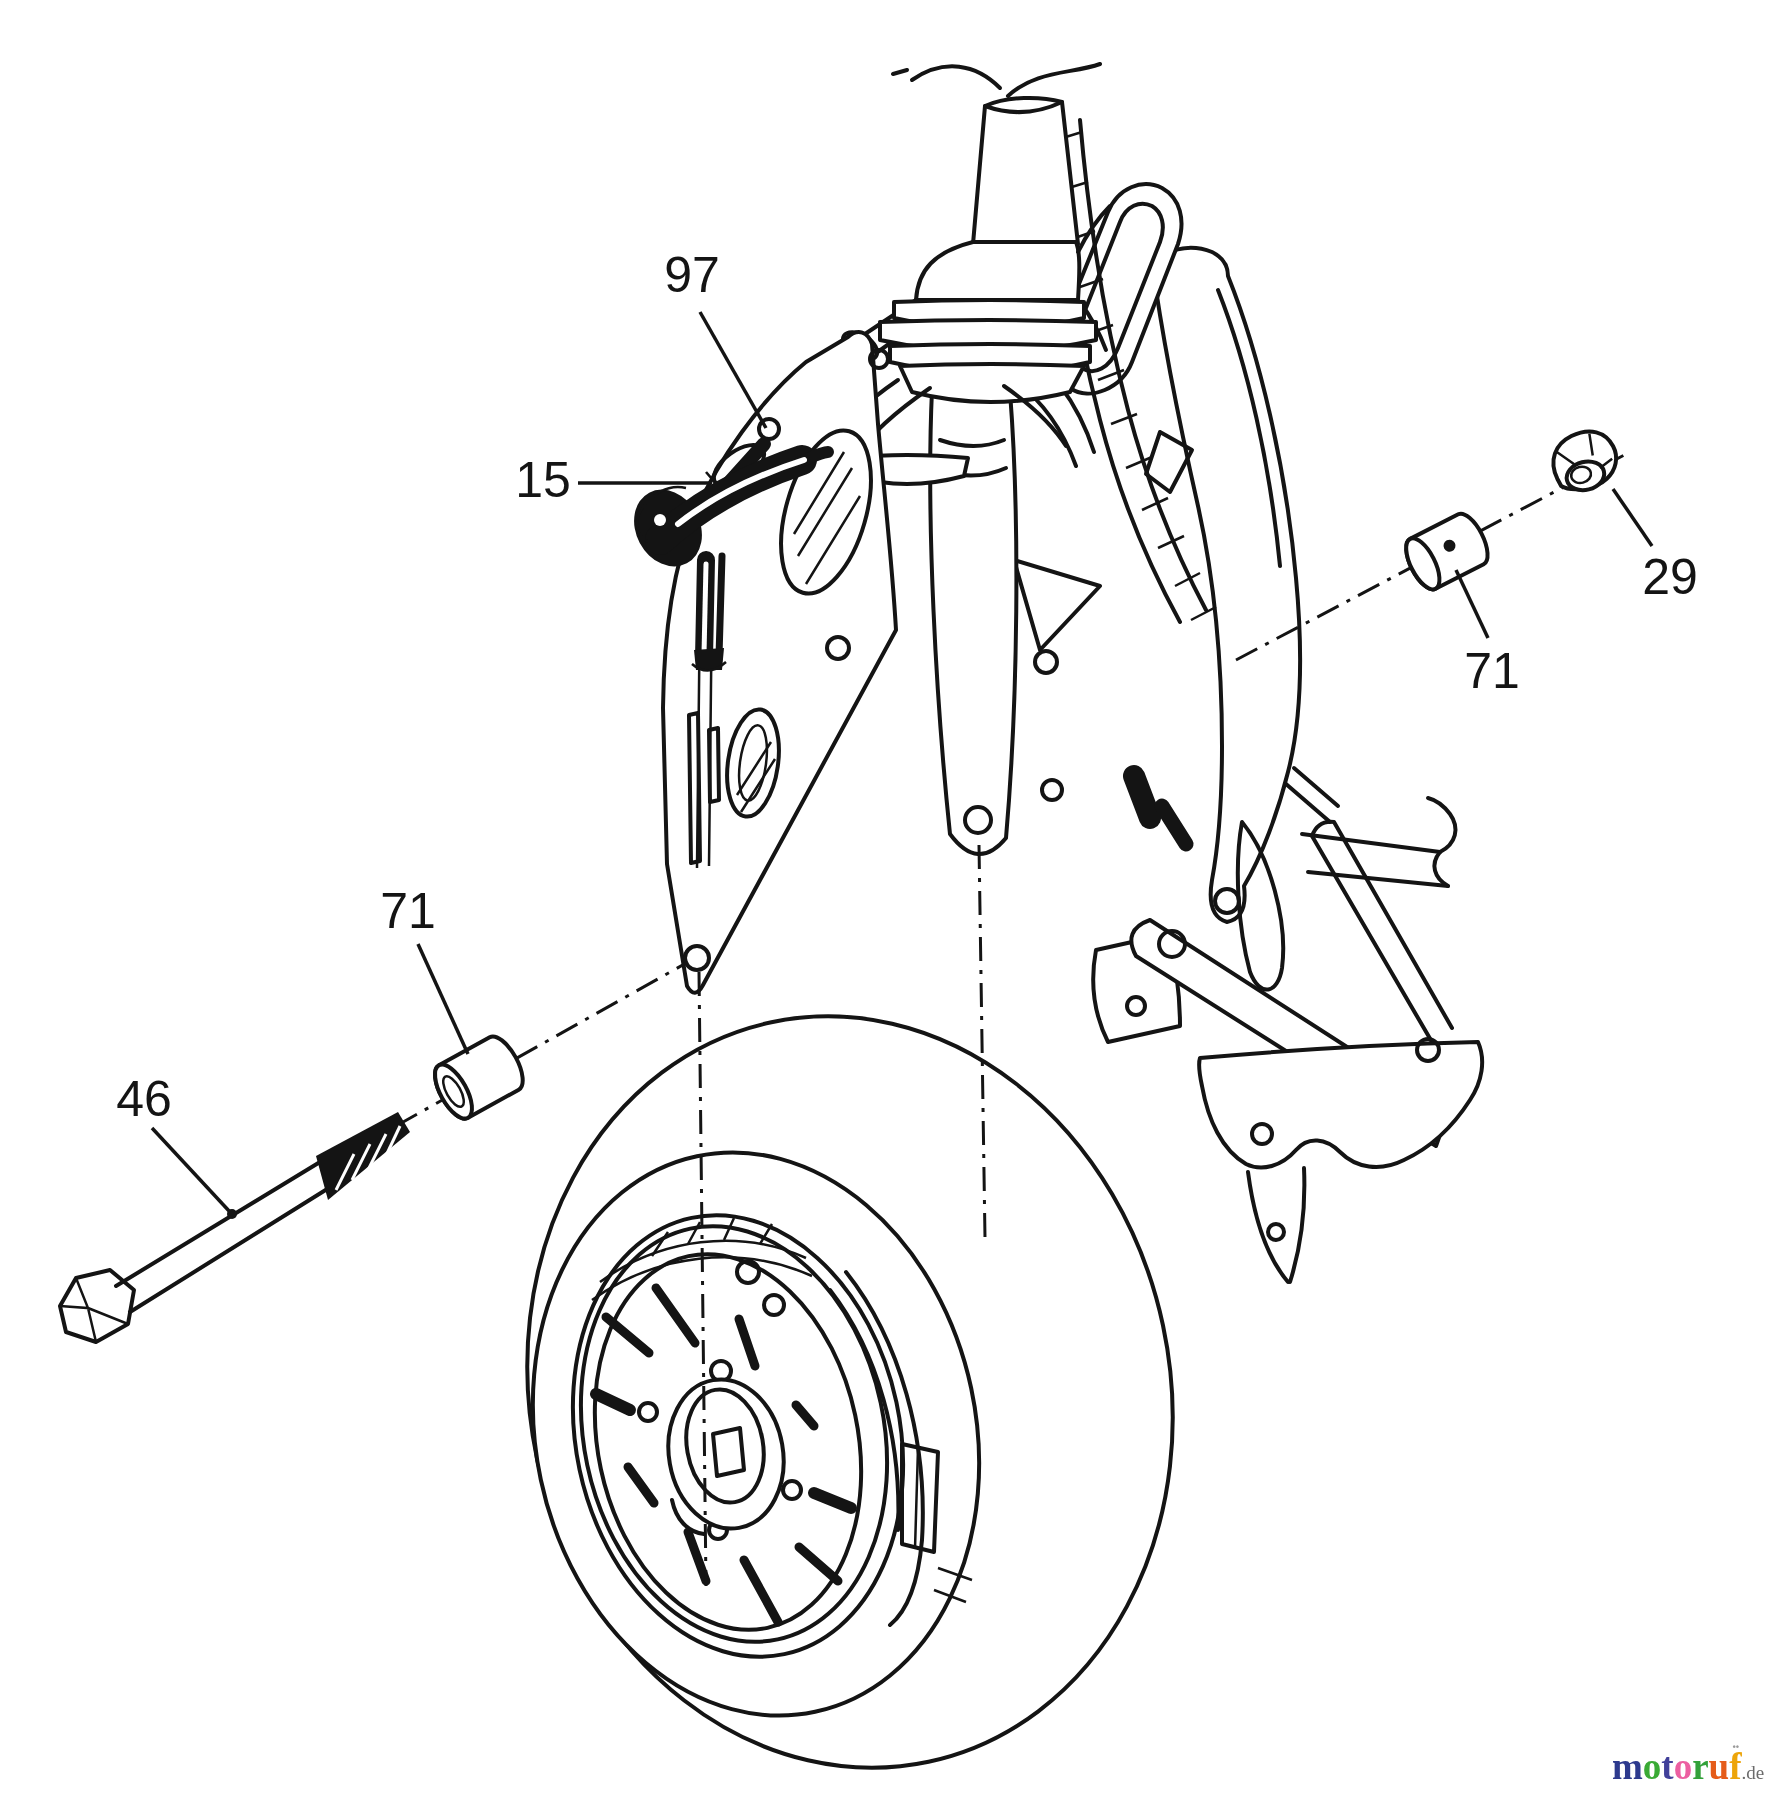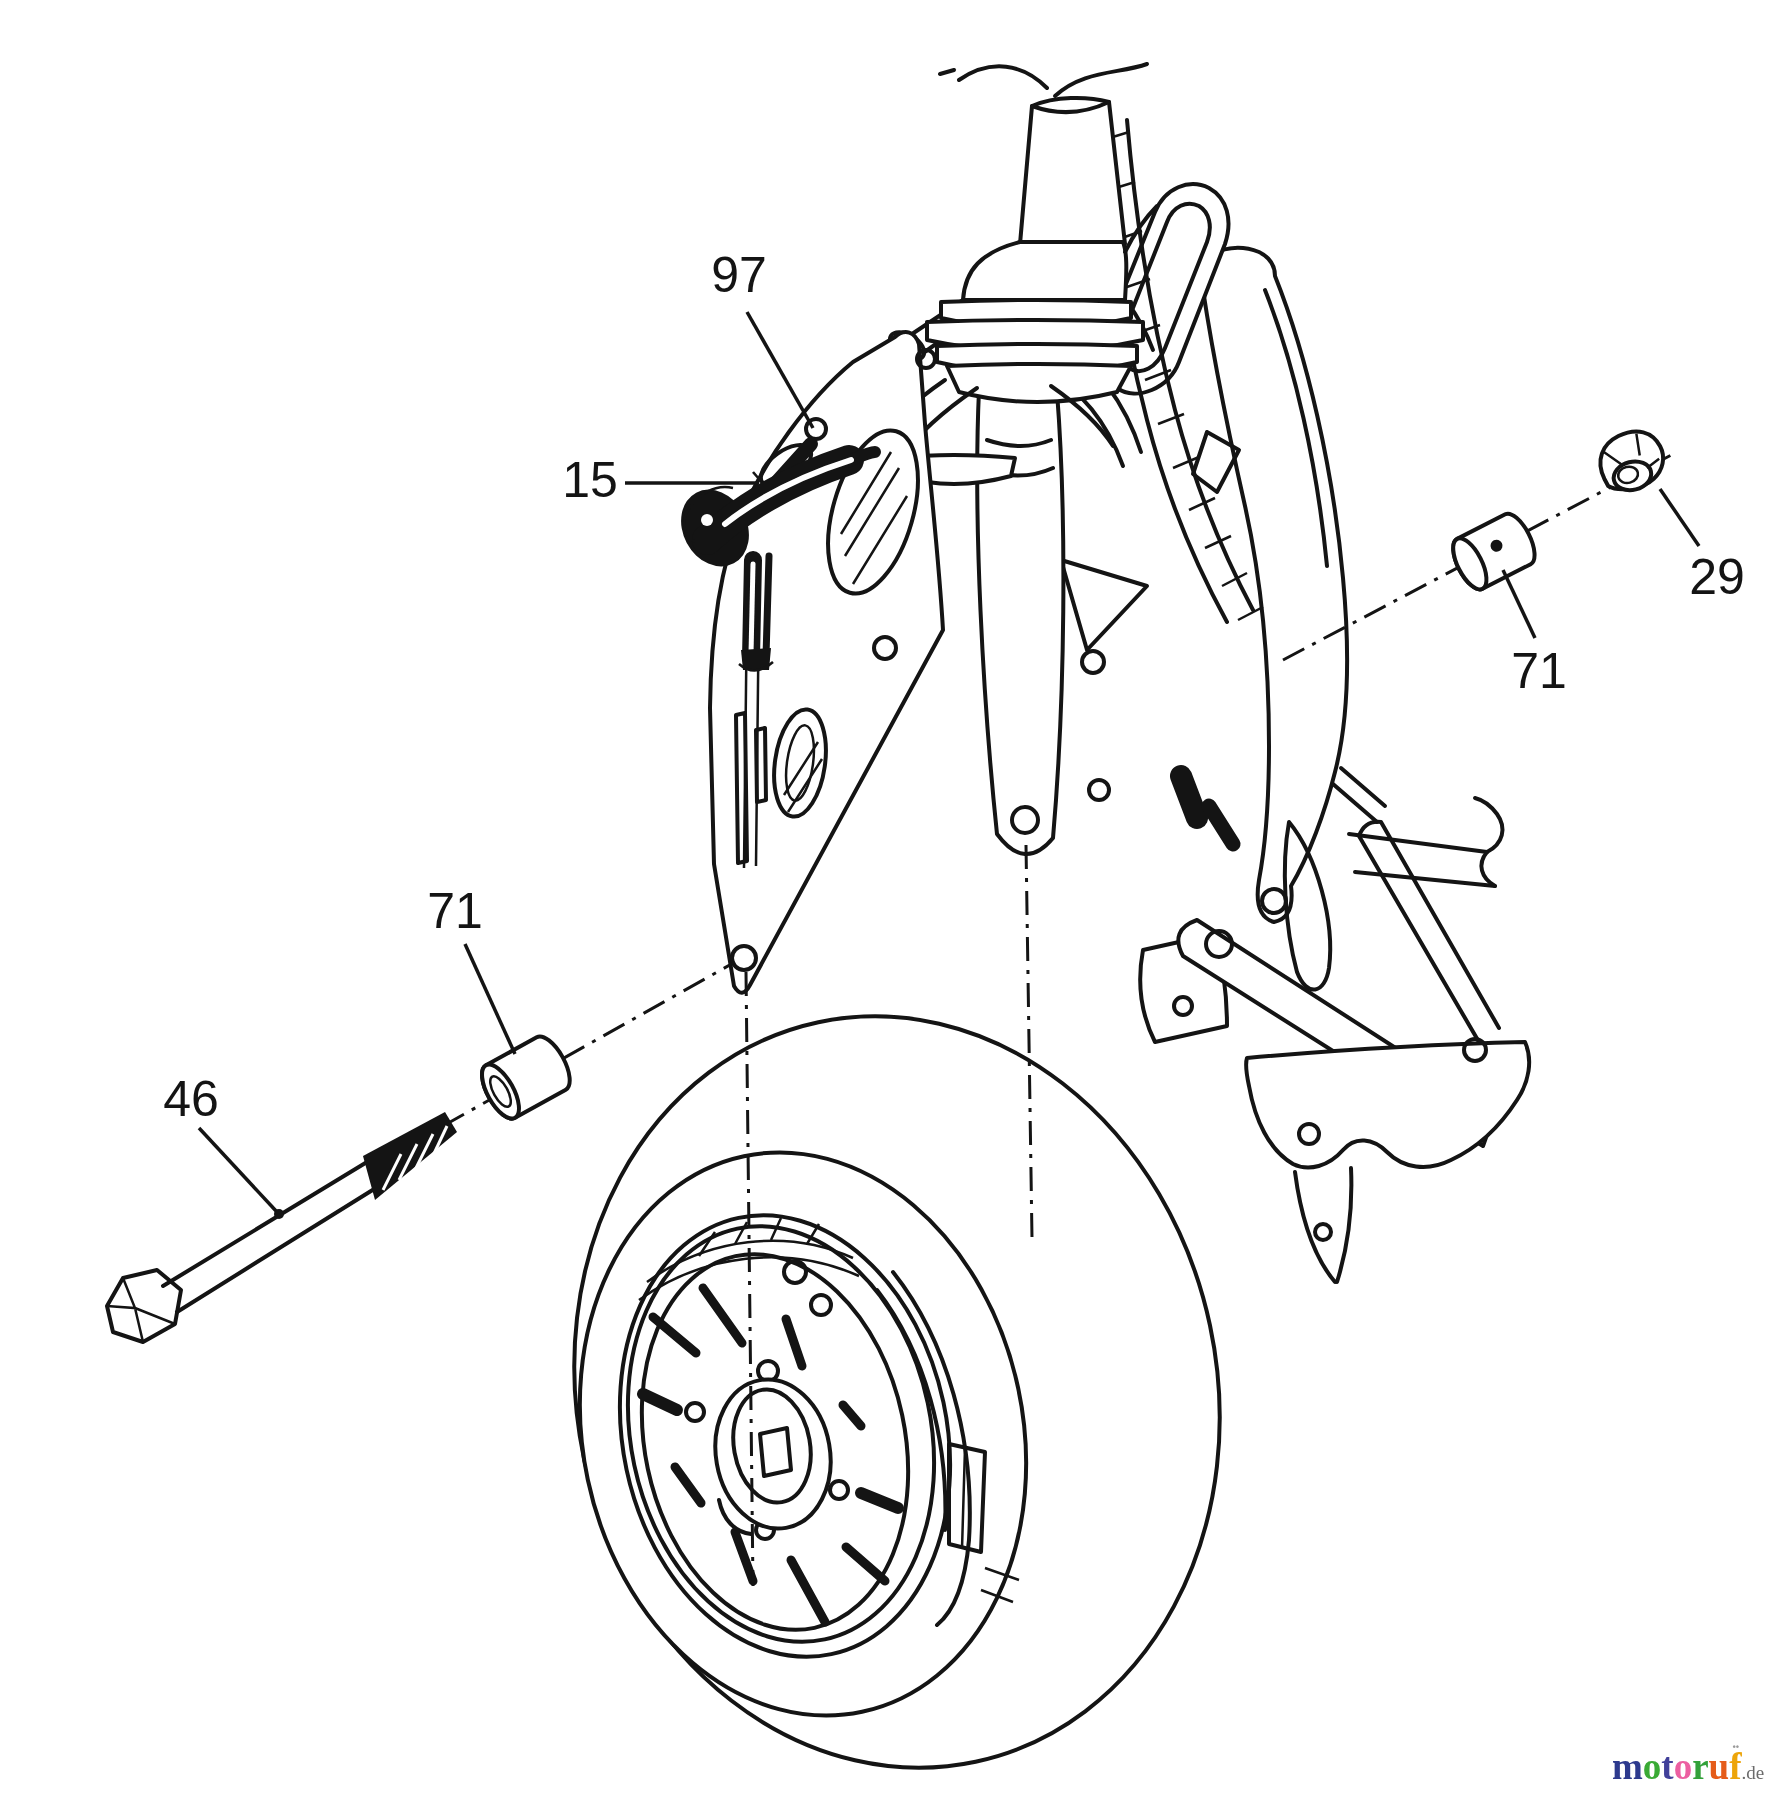--- a/index.html
+++ b/index.html
@@ -1,17 +1,17 @@
 <!DOCTYPE html>
 <html><head>
 <meta charset="utf-8">
 <style>
   html,body{margin:0;padding:0;background:#ffffff;}
   body{width:1765px;height:1800px;position:relative;font-family:"Liberation Sans",sans-serif;}
-  #stage{position:absolute;inset:0;margin-left:47px;}
+  #stage{position:absolute;inset:0;}
   svg{display:block;}
   .ln{stroke:#141414;stroke-width:4;fill:none;stroke-linecap:round;stroke-linejoin:round;}
   .solid{fill:#ffffff;stroke:#141414;stroke-width:4;stroke-linejoin:round;}
   .blk{fill:#141414;stroke:none;}
   .thin{stroke:#141414;stroke-width:2.5;fill:none;}
   .dashdot{stroke:#141414;stroke-width:3;fill:none;stroke-dasharray:24 9 4 9;}
   .callout-text{font-family:"Liberation Sans","DejaVu Sans",sans-serif;font-size:50px;fill:#141414;text-anchor:middle;}
   .leader{stroke:#141414;stroke-width:3.5;fill:none;}
   
   #logo{position:absolute;left:1612px;top:1748px;font-family:"Liberation Serif","DejaVu Serif",serif;font-size:37px;font-weight:bold;letter-spacing:0px;white-space:nowrap;line-height:1;cursor:pointer;}

